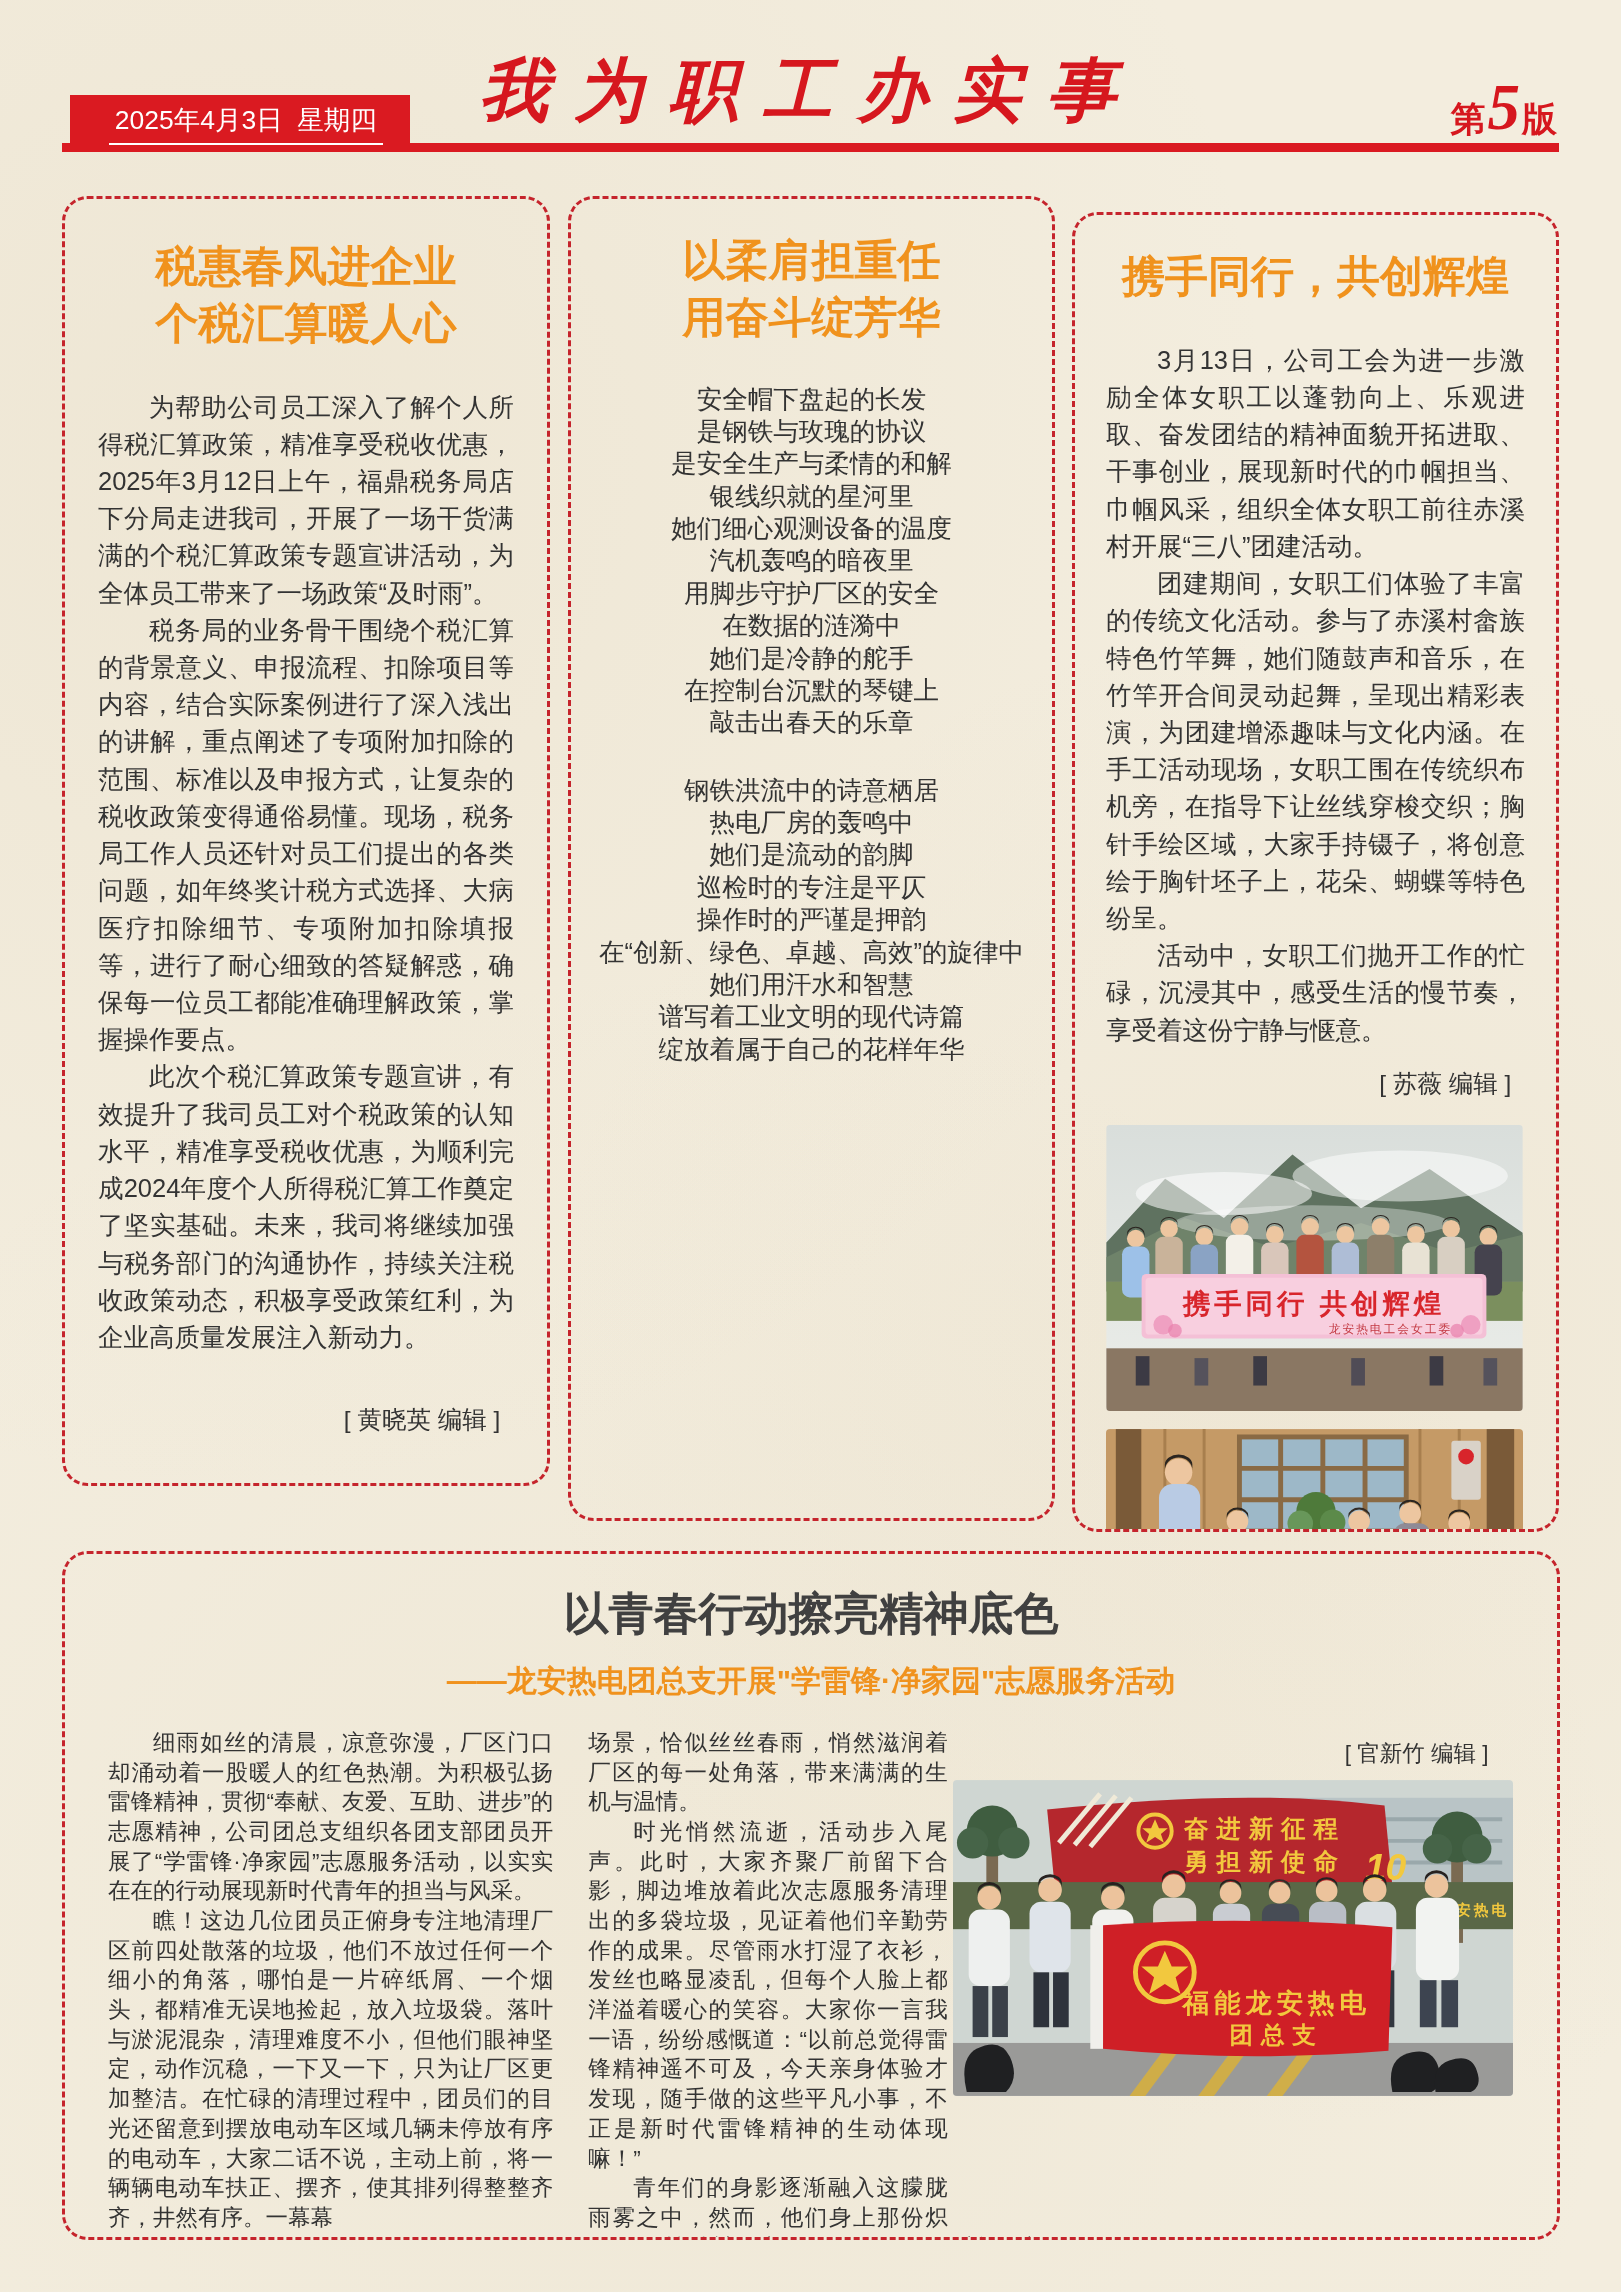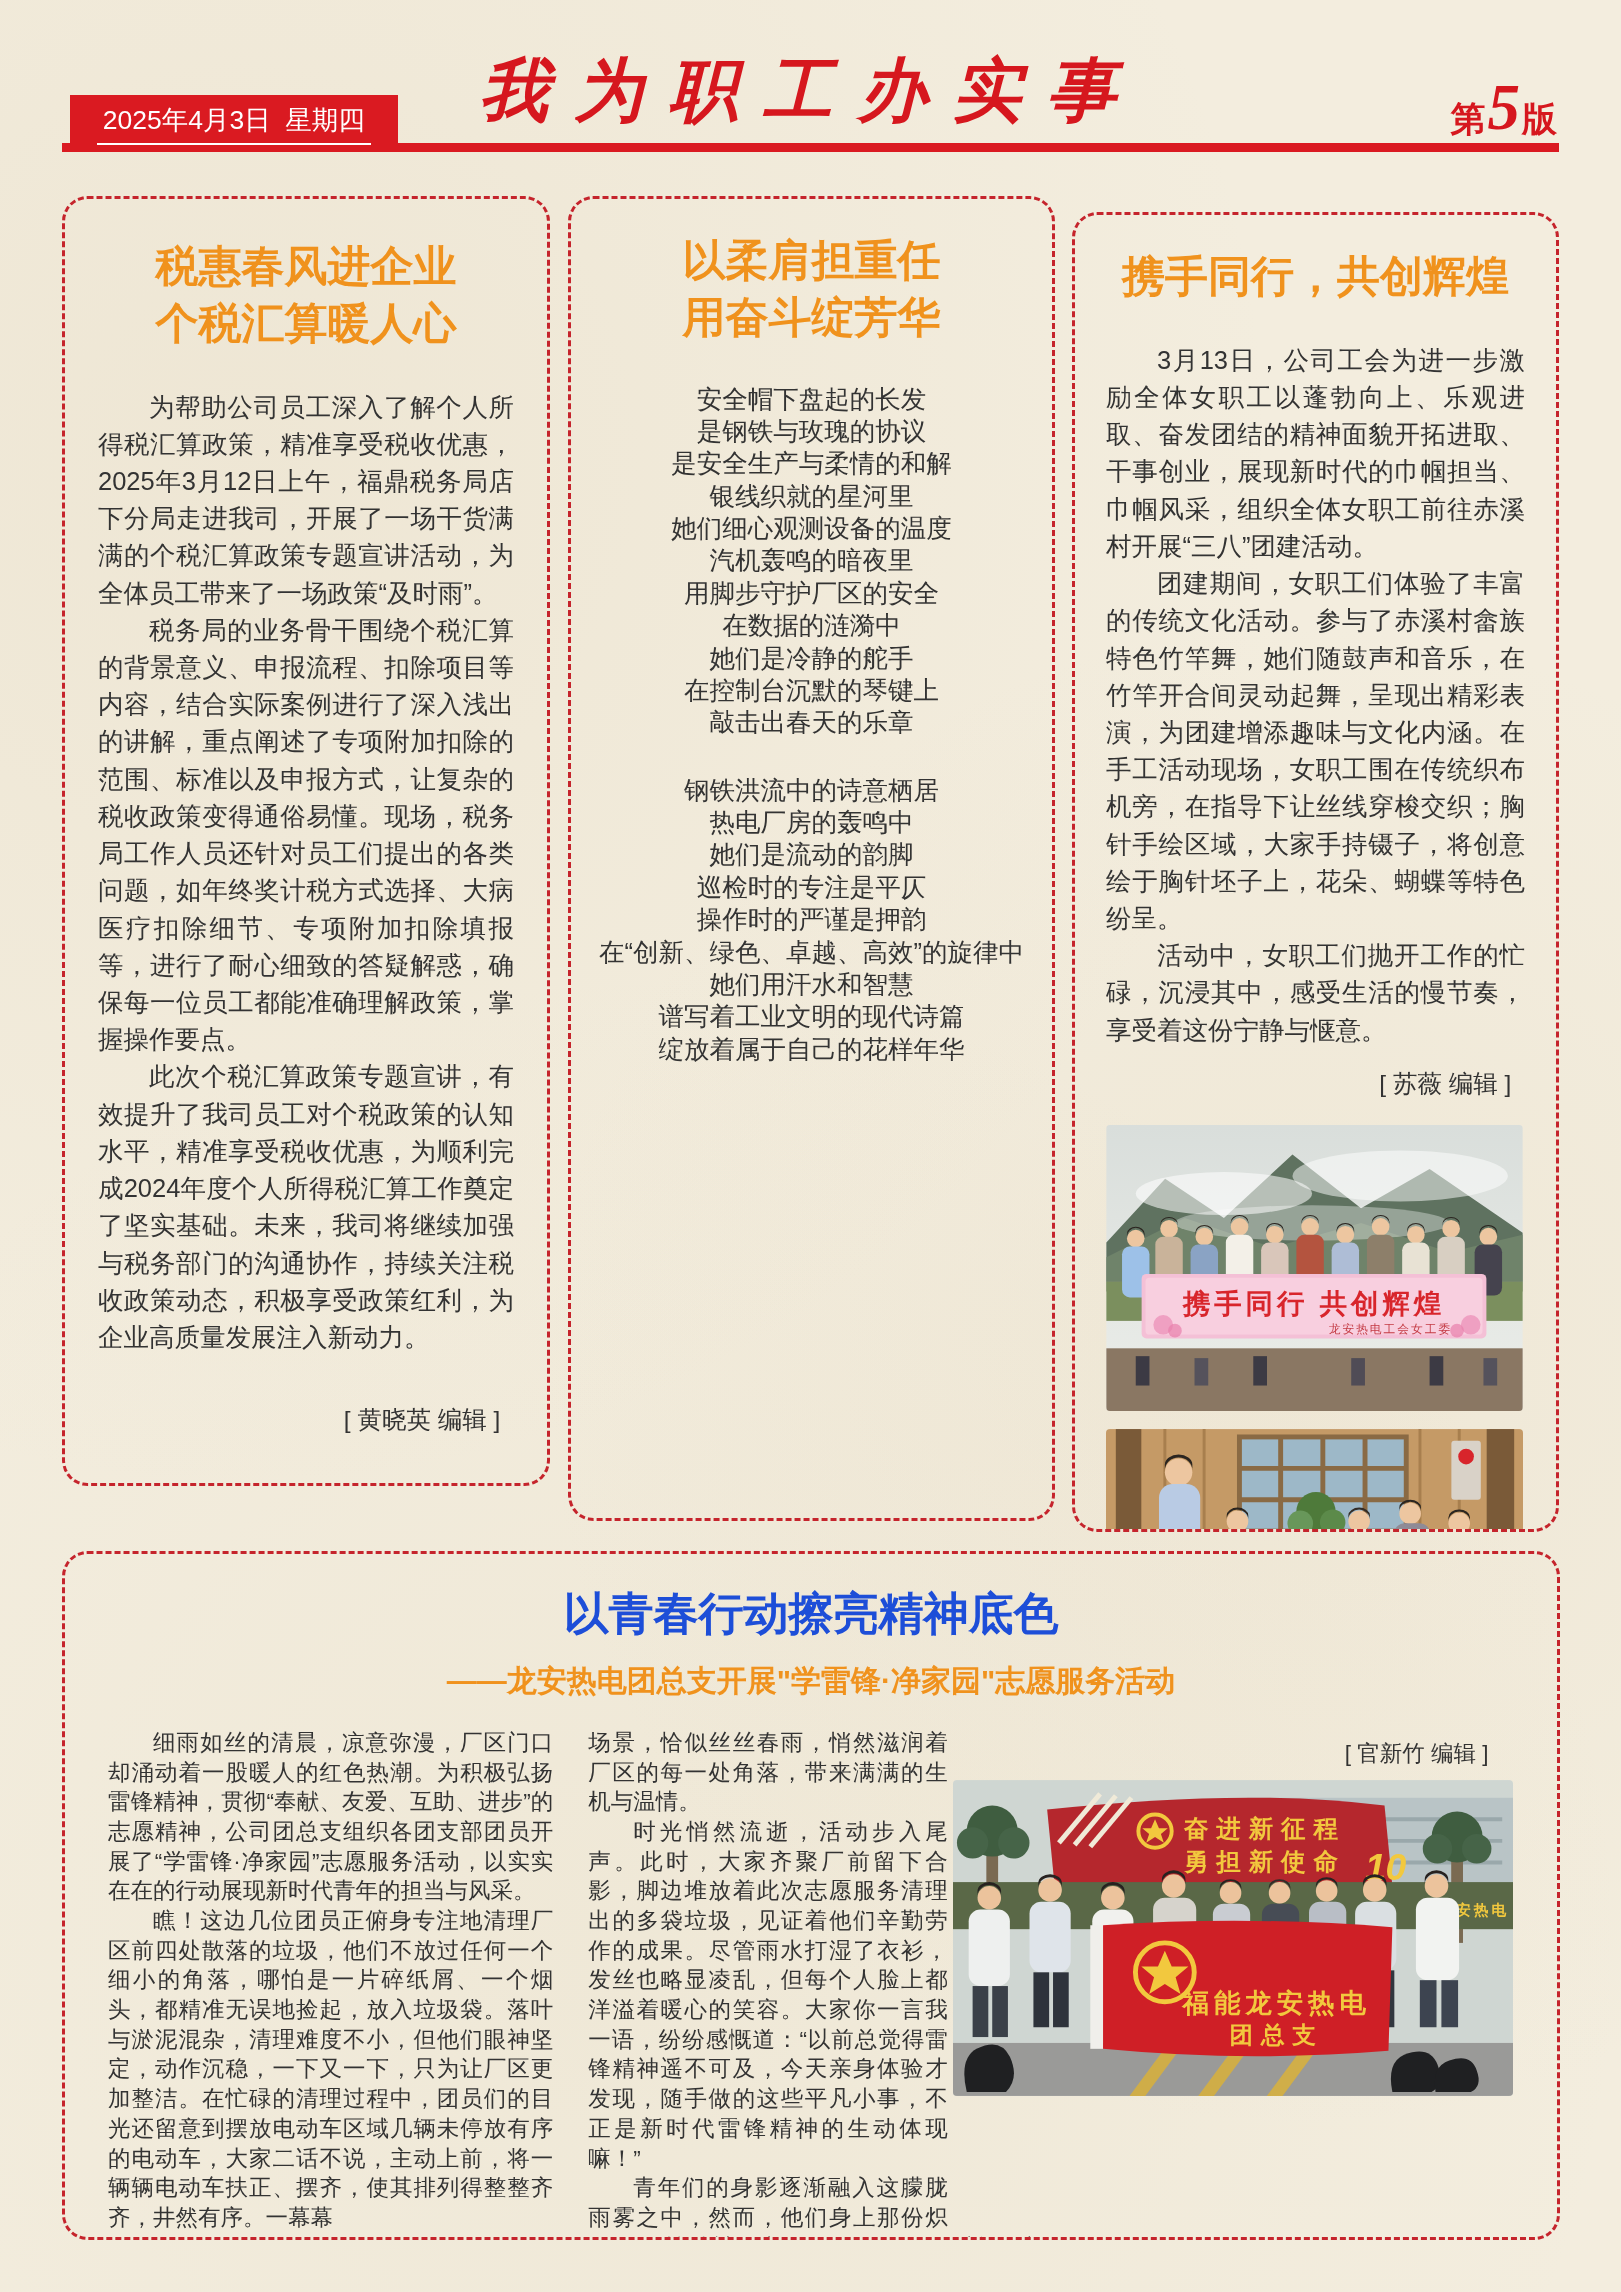--- a/index.html
+++ b/index.html
@@ -11,21 +11,21 @@
       radial-gradient(circle at 80% 60%, rgba(216,200,168,.15), transparent 40%),
       radial-gradient(circle at 40% 85%, rgba(210,195,160,.12), transparent 45%);
     font-family:"Liberation Sans", sans-serif;
     overflow:hidden;
   }
   
   .header{position:absolute;left:62px;top:49px;right:62px;height:118px;}
   .red-line{position:absolute;left:0;right:0;top:94px;height:8.8px;background:#da1a21;}
   .date-box{
     position:absolute;left:7.8px;top:46px;width:328px;height:57px;background:#da1a21;
-    display:flex;align-items:center;justify-content:center;
+    display:flex;align-items:center;justify-content:center;padding-left:12px;
   }
   .date-box span{color:#fff;font-size:26.5px;border-bottom:2px solid #fff;padding:0 5.9px 4.9px 5.9px;white-space:pre;}
   .masthead{
     position:absolute;left:0;right:0;top:-3.9px;text-align:center;
     font-family:"Liberation Serif", serif;font-weight:bold;font-style:italic;
     font-size:69px;color:#d6171e;letter-spacing:25.5px;white-space:nowrap;
   }
   .edition{position:absolute;right:2px;top:25.5px;display:flex;align-items:flex-end;color:#d6171e;line-height:1;}
   .edition .pre,.edition .post{font-size:35px;font-weight:bold;padding-bottom:3.9px;}
   .edition .num{font-family:"Liberation Serif",serif;font-size:65px;font-weight:bold;font-style:italic;margin:0 2px;}
@@ -38,21 +38,21 @@
   .col-title{color:#f0921d;font-weight:bold;font-size:43px;text-align:center;line-height:1.32;margin:0 0 37px 0;}
   .body-text p{margin:0;text-indent:2em;font-size:25.5px;line-height:1.46;color:#333;text-align:justify;}
   .poem-stanza{white-space:pre-line;text-align:center;font-size:25.5px;line-height:1.27;color:#333;margin:0 0 35px 0;}
   .editor{font-size:24.5px;color:#333;}
   .editor.right{text-align:right;padding-right:13.7px;margin-top:47px;}
   
   .photo{display:block;border-radius:3.9px;}
   .photo-a{width:417px;height:286px;margin-top:25.5px;}
   .photo-b{width:417px;height:218px;margin-top:17.6px;}
   
-  .b-title{color:#1d4ed8;font-weight:bold;font-size:45px;text-align:center;margin:5.9px 0 0 0;line-height:1.2;}
+  .b-title{color:#404040;font-weight:bold;font-size:45px;text-align:center;margin:5.9px 0 0 0;line-height:1.2;}
   .b-sub{color:#f0921d;font-weight:bold;font-size:30px;text-align:center;margin:21.6px 0 0 0;line-height:1.2;}
   .b-cols{display:flex;gap:35px;margin-top:29px;}
   .b-col{flex:1;min-width:0;}
   .b-col p{margin:0;text-indent:2em;font-size:22.5px;line-height:1.32;color:#333;text-align:justify;}
   .b-col p.no-indent{text-indent:0;}
   .b-editor{font-size:22.5px;color:#333;text-align:right;padding-right:25.5px;margin-top:9.8px;}
   .photo-bite{float:right;width:86px;height:325px;margin-top:174px;}
   .photo-c{width:560px;height:316px;margin:11.8px 0 0 -116px;}
 </style>
 </head>

